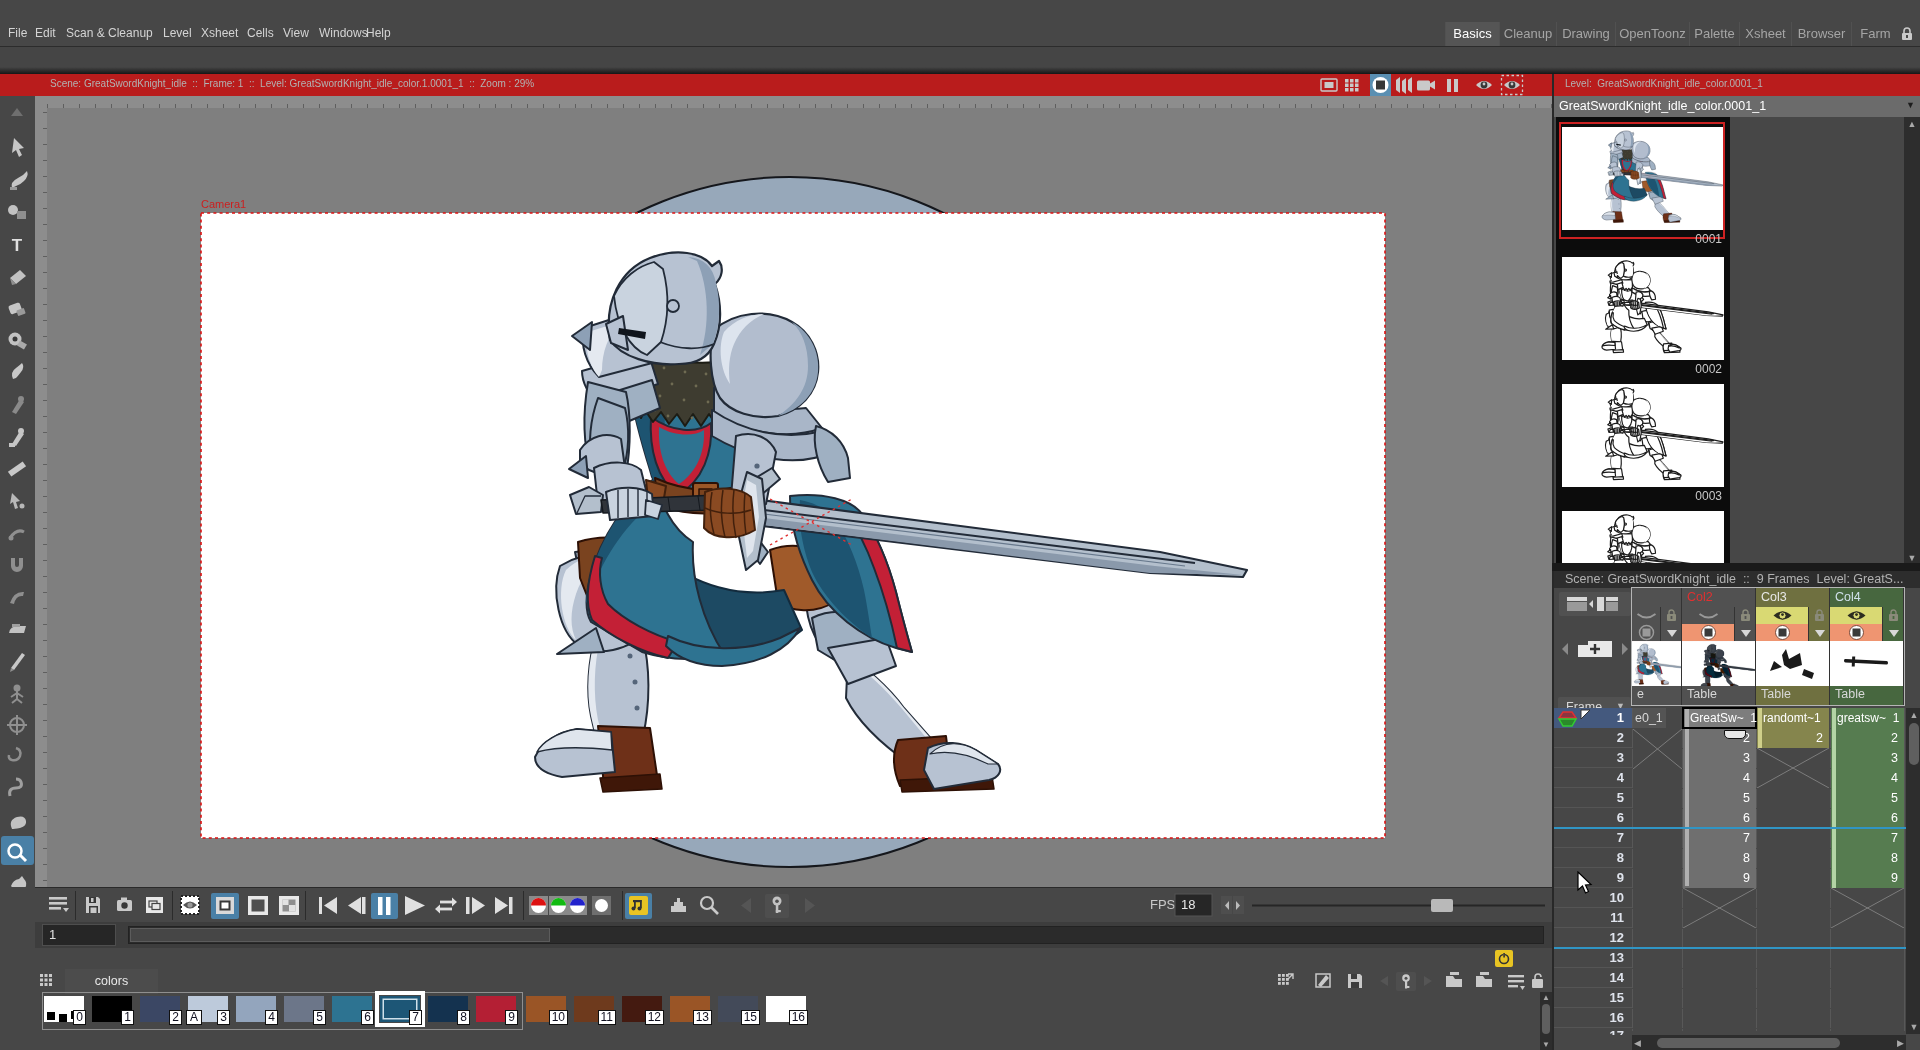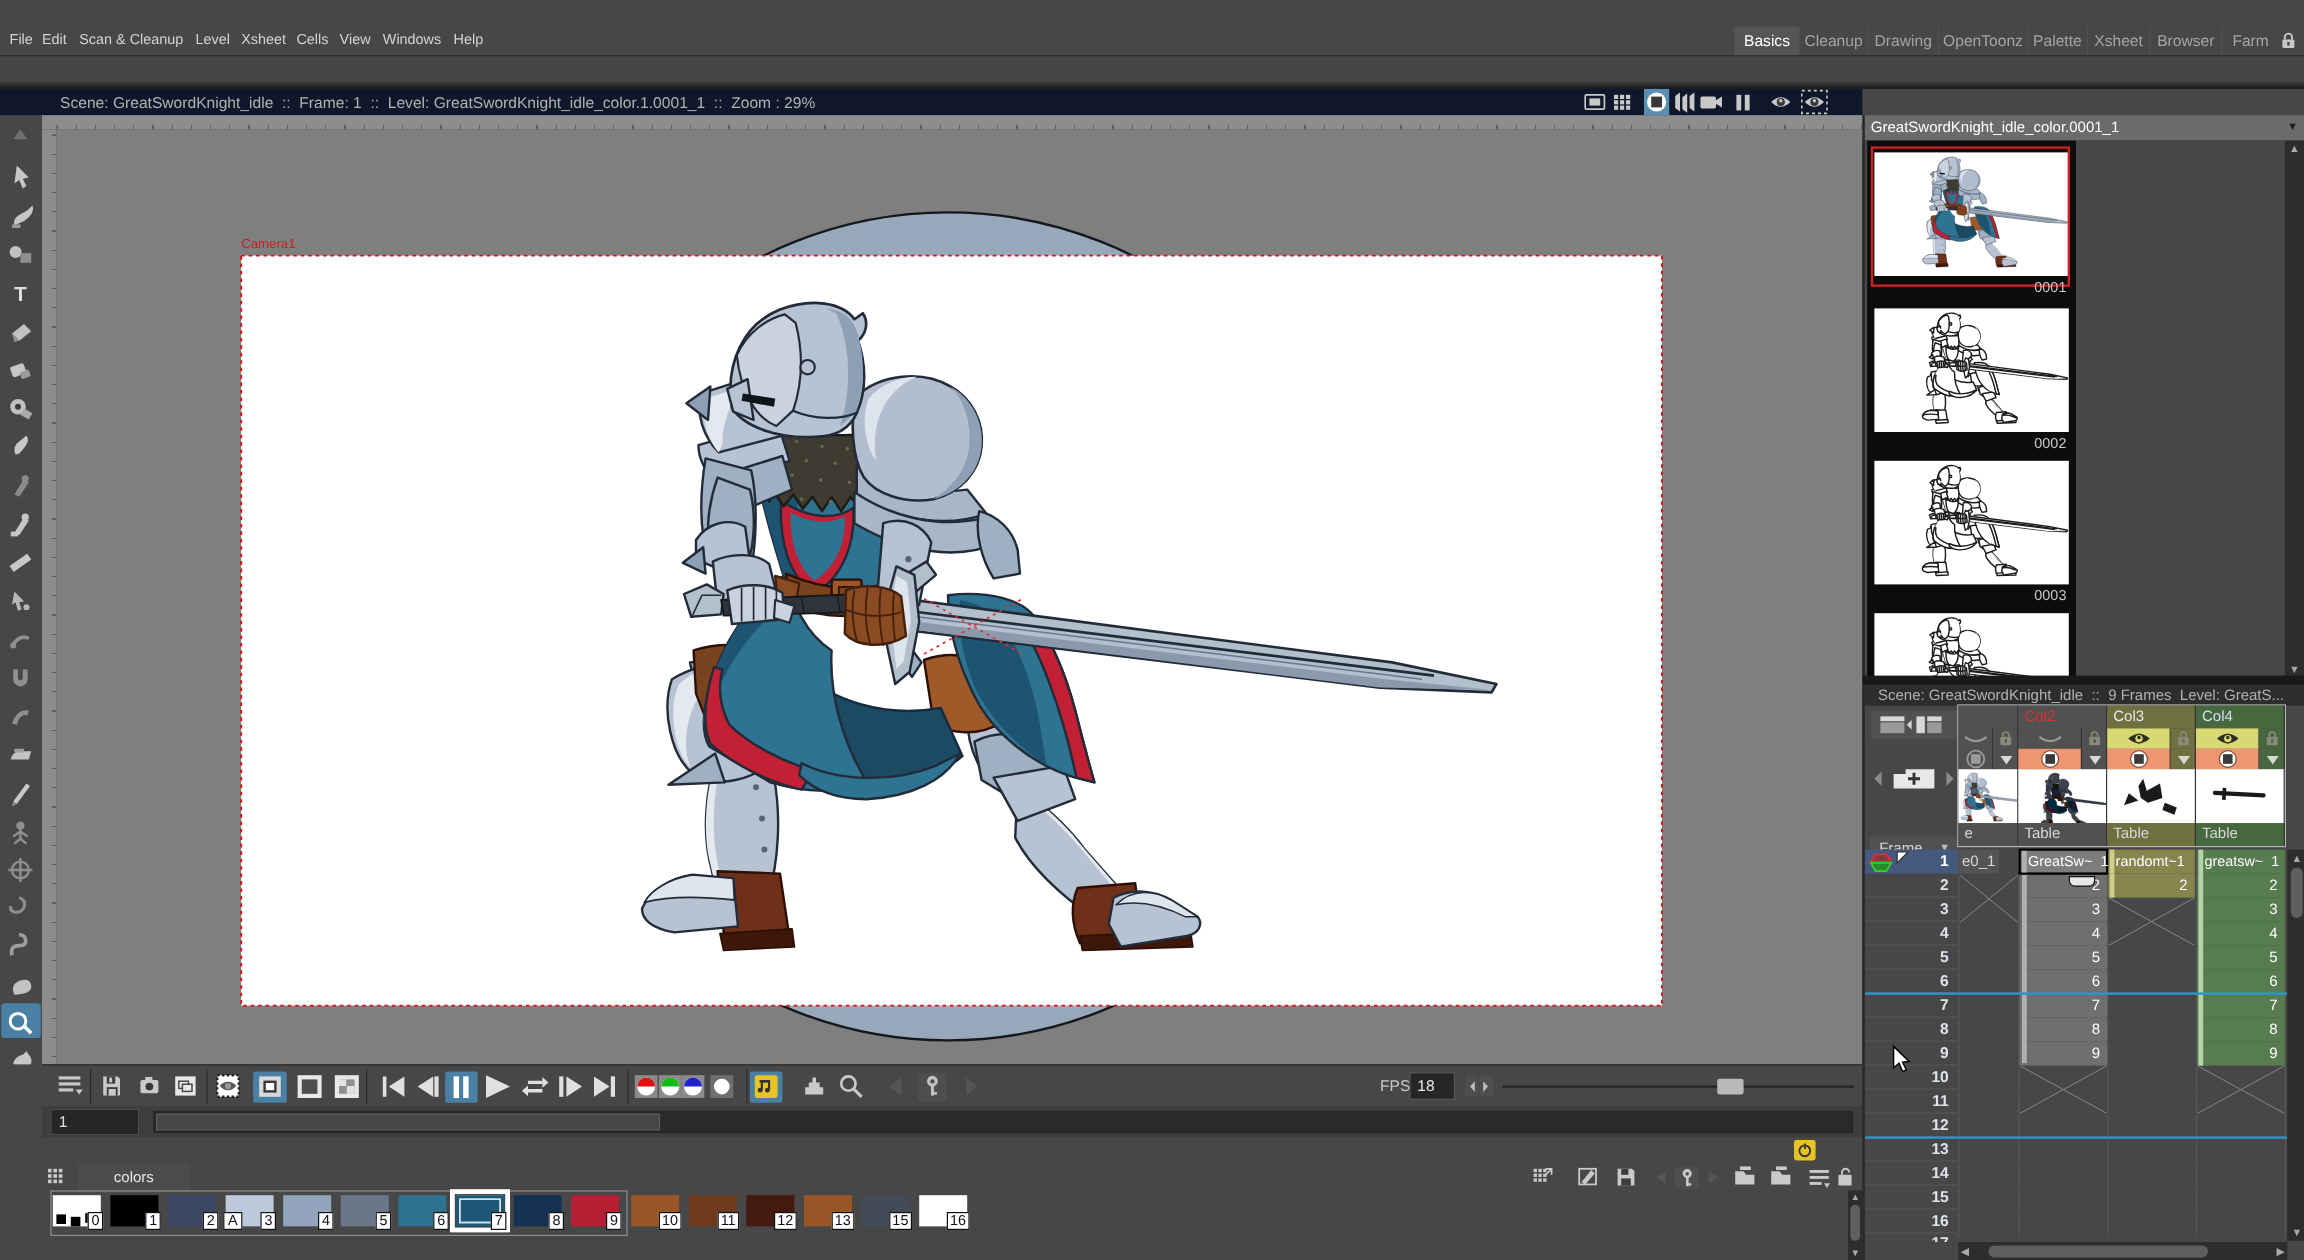--- a/index.html
+++ b/index.html
@@ -4,40 +4,40 @@
 <style>
   html,body{margin:0;padding:0;width:1920px;height:1050px;overflow:hidden;background:#474747;font-family:"Liberation Sans",sans-serif;}
   *{box-sizing:border-box;}
   .abs{position:absolute;}
   #root{position:relative;width:1920px;height:1050px;}
   #titlebar{left:0;top:0;width:1920px;height:22px;background:#ffffff;color:#000;}
   #menubar{left:0;top:22px;width:1920px;height:24px;background:#474747;color:#d4d4d4;font-size:13px;}
   #menubar .mi{position:absolute;top:4px;}
   #menubar .tab{position:absolute;top:0;height:24px;line-height:24px;text-align:center;color:#a5a5a5;border-left:1px solid #515151;font-size:13px;}
   #menubar .tab.act{background:#555555;color:#ffffff;}
-  .ptitle{background:#0f172a;color:#b2b2b2;font-size:13px;}
+  .ptitle{background:#b91c1c;color:#b2b2b2;font-size:10px;}
   .xcell{position:absolute;font-size:12.5px;color:#ffffff;line-height:20px;}
   #lsbody{overflow:hidden;}
   #menubar .mi{font-size:12px;}
 </style>
 </head>
 <body>
 <div id="root">
 
 
 <div class="abs" id="menubar">
 <span class="mi" style="left:8px">File</span>
 <span class="mi" style="left:35px">Edit</span>
 <span class="mi" style="left:66px">Scan &amp; Cleanup</span>
 <span class="mi" style="left:163px">Level</span>
 <span class="mi" style="left:201px">Xsheet</span>
 <span class="mi" style="left:247px">Cells</span>
 <span class="mi" style="left:283px">View</span>
 <span class="mi" style="left:319px">Windows</span>
-<span class="mi" style="left:378px">Help</span>
+<span class="mi" style="left:366px">Help</span>
 <div class="tab act" style="left:1445px;width:54px">Basics</div>
 <div class="tab" style="left:1499px;width:57px">Cleanup</div>
 <div class="tab" style="left:1556px;width:59px">Drawing</div>
 <div class="tab" style="left:1615px;width:74px">OpenToonz</div>
 <div class="tab" style="left:1689px;width:50px">Palette</div>
 <div class="tab" style="left:1739px;width:52px">Xsheet</div>
 <div class="tab" style="left:1791px;width:60px">Browser</div>
 <div class="tab" style="left:1851px;width:48px">Farm</div>
 <svg class="abs" style="left:1899px;top:4px" width="16" height="16" viewBox="0 0 16 16">
  <rect x="3" y="7" width="10" height="7" rx="1" fill="#c9c9c9"></rect>
@@ -737,20 +737,23 @@
       </div>
 <div style="position:absolute;left:766px;top:48px;width:40px;height:26px;background:#ffffff;">
         <div style="position:absolute;right:-2px;bottom:-3px;background:#fff;border:1px solid #111;color:#101020;font-size:12px;line-height:13px;padding:0 2px;">16</div>
       </div>
 <div style="position:absolute;left:1540px;top:44px;width:12px;height:58px;background:#2d2d2d;">
 <div style="position:absolute;top:1px;left:0;width:12px;text-align:center;color:#a9a9a9;font-size:8px;">▲</div>
 <div style="position:absolute;top:12px;left:2px;width:8px;height:30px;background:#5f5f5f;border-radius:4px;"></div>
 <div style="position:absolute;bottom:1px;left:0;width:12px;text-align:center;color:#a9a9a9;font-size:8px;">▼</div>
       </div>
 </div>
+<div class="abs ptitle" style="left:1552px;top:74px;width:368px;height:22px;border-left:2px solid #282828;">
+<span style="position:absolute;left:11px;top:4px">Level:&nbsp; GreatSwordKnight_idle_color.0001_1</span>
+    </div>
 <div class="abs" style="left:1552px;top:96px;width:368px;height:21px;background:#6b6b6b;color:#fff;font-size:12.5px;border-left:2px solid #282828;">
 <span style="position:absolute;left:5px;top:3px">GreatSwordKnight_idle_color.0001_1</span>
 <span style="position:absolute;right:5px;top:4px;color:#1d1d1d;font-size:9px">▼</span>
     </div>
 <div class="abs" id="lsbody" style="left:1552px;top:117px;width:368px;height:448px;background:#474747;border-left:2px solid #282828;">
 <div style="position:absolute;left:2px;top:0px;width:174px;height:448px;background:#0c0c0c;"></div>
 <div style="position:absolute;left:8px;top:10px;width:162px;height:103px;background:#ffffff;overflow:hidden;">
 <svg width="162" height="103" viewBox="0 0 162 103">
           <use href="#knightArt" transform="translate(-51,-39) scale(0.17)"></use>
         </svg>

